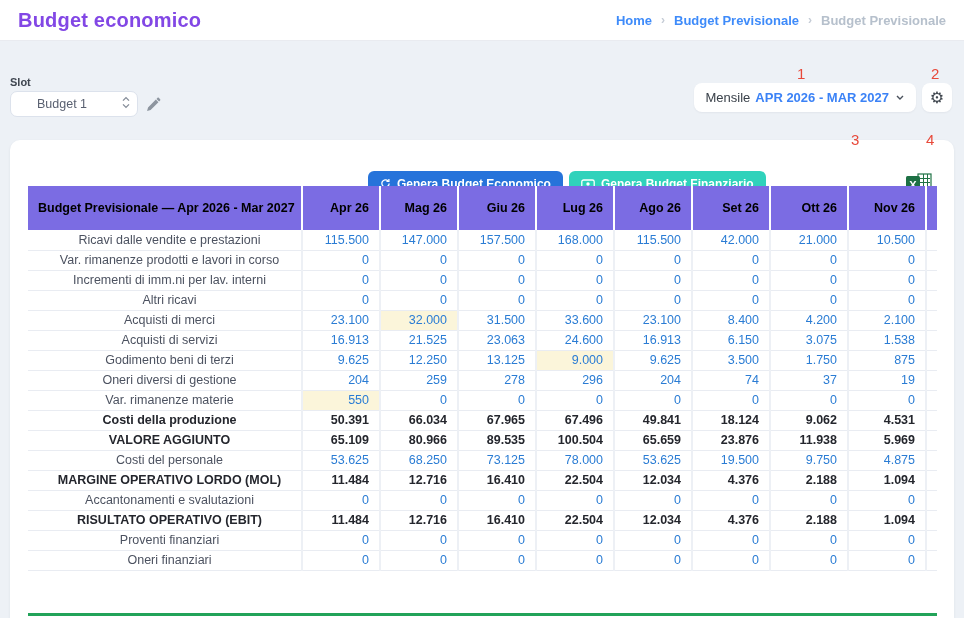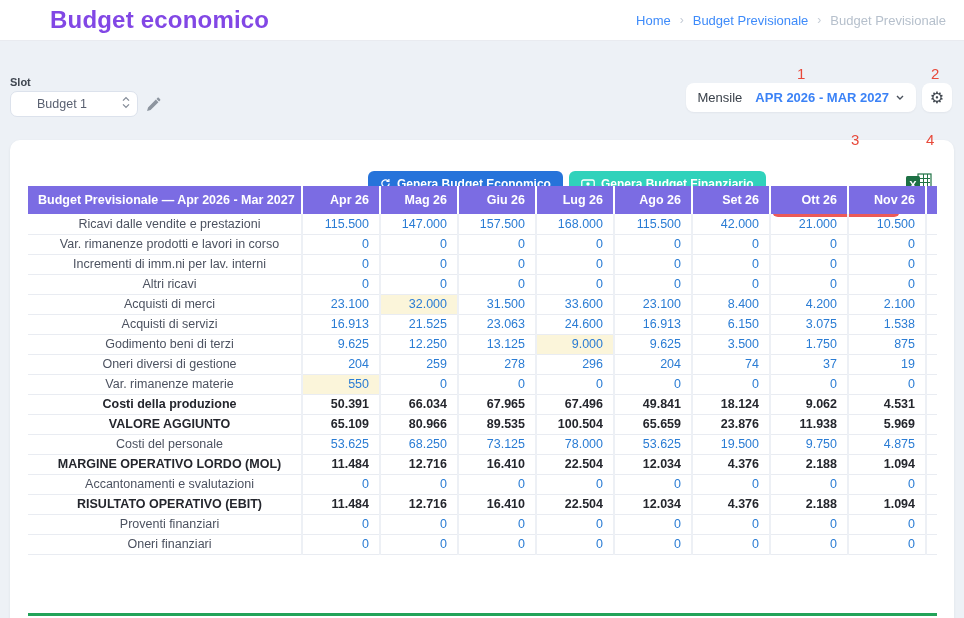--- a/index.html
+++ b/index.html
@@ -10,41 +10,41 @@
     font-family:"Liberation Sans","DejaVu Sans",sans-serif;
   }
 
   
   .topbar {
     position:absolute; top:0; left:0; width:964px; height:41px;
     background:#fff; border-bottom:1px solid #e9ebf0;
     display:flex; align-items:center; justify-content:space-between;
     padding:0 18px;
   }
-  .page-title { font-size:24px; font-weight:700; color:#8247e5; letter-spacing:.2px;margin-left:32px; }
-  .breadcrumb { display:flex; align-items:center; gap:9px; font-size:13px; font-weight:400; }
+  .page-title { font-size:20px; font-weight:700; color:#8247e5; letter-spacing:.2px; }
+  .breadcrumb { display:flex; align-items:center; gap:9px; font-size:13px; font-weight:700; }
   .crumb-link { color:#3e8bfa; cursor:pointer; }
   .crumb-sep { color:#c5ccd6; font-size:12px; }
   .crumb-current { color:#b6c0cc; }
 
   
   .slot-label { position:absolute; left:10px; top:76px; font-size:11px; font-weight:700; color:#3f4650; }
   .slot-select {
     position:absolute; left:10px; top:91px; width:128px; height:26px;
     background:#fff; border:1px solid #dce2ec; border-radius:7px;
     display:flex; align-items:center; justify-content:space-between;
     padding:0 7px 0 26px; font-size:12.5px; color:#596070; cursor:pointer;
   }
   .pencil-btn { position:absolute; left:146px; top:97px; width:18px; height:18px; cursor:pointer; }
 
   
   .period-pill {
     position:absolute; top:83px; right:48px; height:29px;
     background:#fff; border-radius:8px; box-shadow:0 1px 2px rgba(16,24,40,.05);
-    display:flex; align-items:center; padding:0 12px; gap:13px; cursor:pointer;
+    display:flex; align-items:center; padding:0 12px; gap:5px; cursor:pointer;
   }
   .period-mode { font-size:13px; font-weight:500; color:#394049; }
   .period-range { font-size:13px; font-weight:700; color:#3b82f6; display:flex; align-items:center; gap:7px; }
   .gear-pill {
     position:absolute; top:83px; right:12px; width:30px; height:29px;
     background:#fff; border-radius:8px; box-shadow:0 1px 2px rgba(16,24,40,.05);
     display:flex; align-items:center; justify-content:center; cursor:pointer;
   }
   .gear-glyph { font-size:16px; color:#40474f; line-height:1; }
 
@@ -73,22 +73,22 @@
   }
   .btn-blue { background:#2673da; }
   .btn-teal { background:#30d2bb; }
   .btn-red  { background:#ec5a57;margin-top:41px; }
   .excel-btn { width:27px; height:24px; background:none; border:none; padding:0; cursor:pointer; display:flex; align-items:center; }
 
   
   .table-wrap { position:absolute; left:18px; top:46px; width:909px; }
   table.budget { border-collapse:collapse; table-layout:fixed; width:909px; }
   .budget thead th {
-    background:#7b6ce3; color:#ffffff; font-size:12.5px; font-weight:700;
-    height:28px; text-align:right; padding:0 10px 0 0;
+    background:#7b6ce3; color:#000000; font-size:12.5px; font-weight:700;
+    height:44px; text-align:right; padding:0 10px 0 0;
     border-left:2px solid #fff;
   }
   .budget thead th.t-title { text-align:left; padding:0 0 0 10px; border-left:none; }
   .budget thead th.t-stub { padding:0; }
   .budget tbody td {
     height:20px; font-size:12.5px; border-bottom:1px solid #e9ecf2;
     white-space:nowrap; overflow:hidden;
   }
   .budget td.lbl { color:#4c5260; text-align:center; padding-left:10px; }
   .budget td.val { color:#2a7cd4; text-align:right; padding-right:10px; border-left:2px solid #edf0f5; cursor:cell; }

